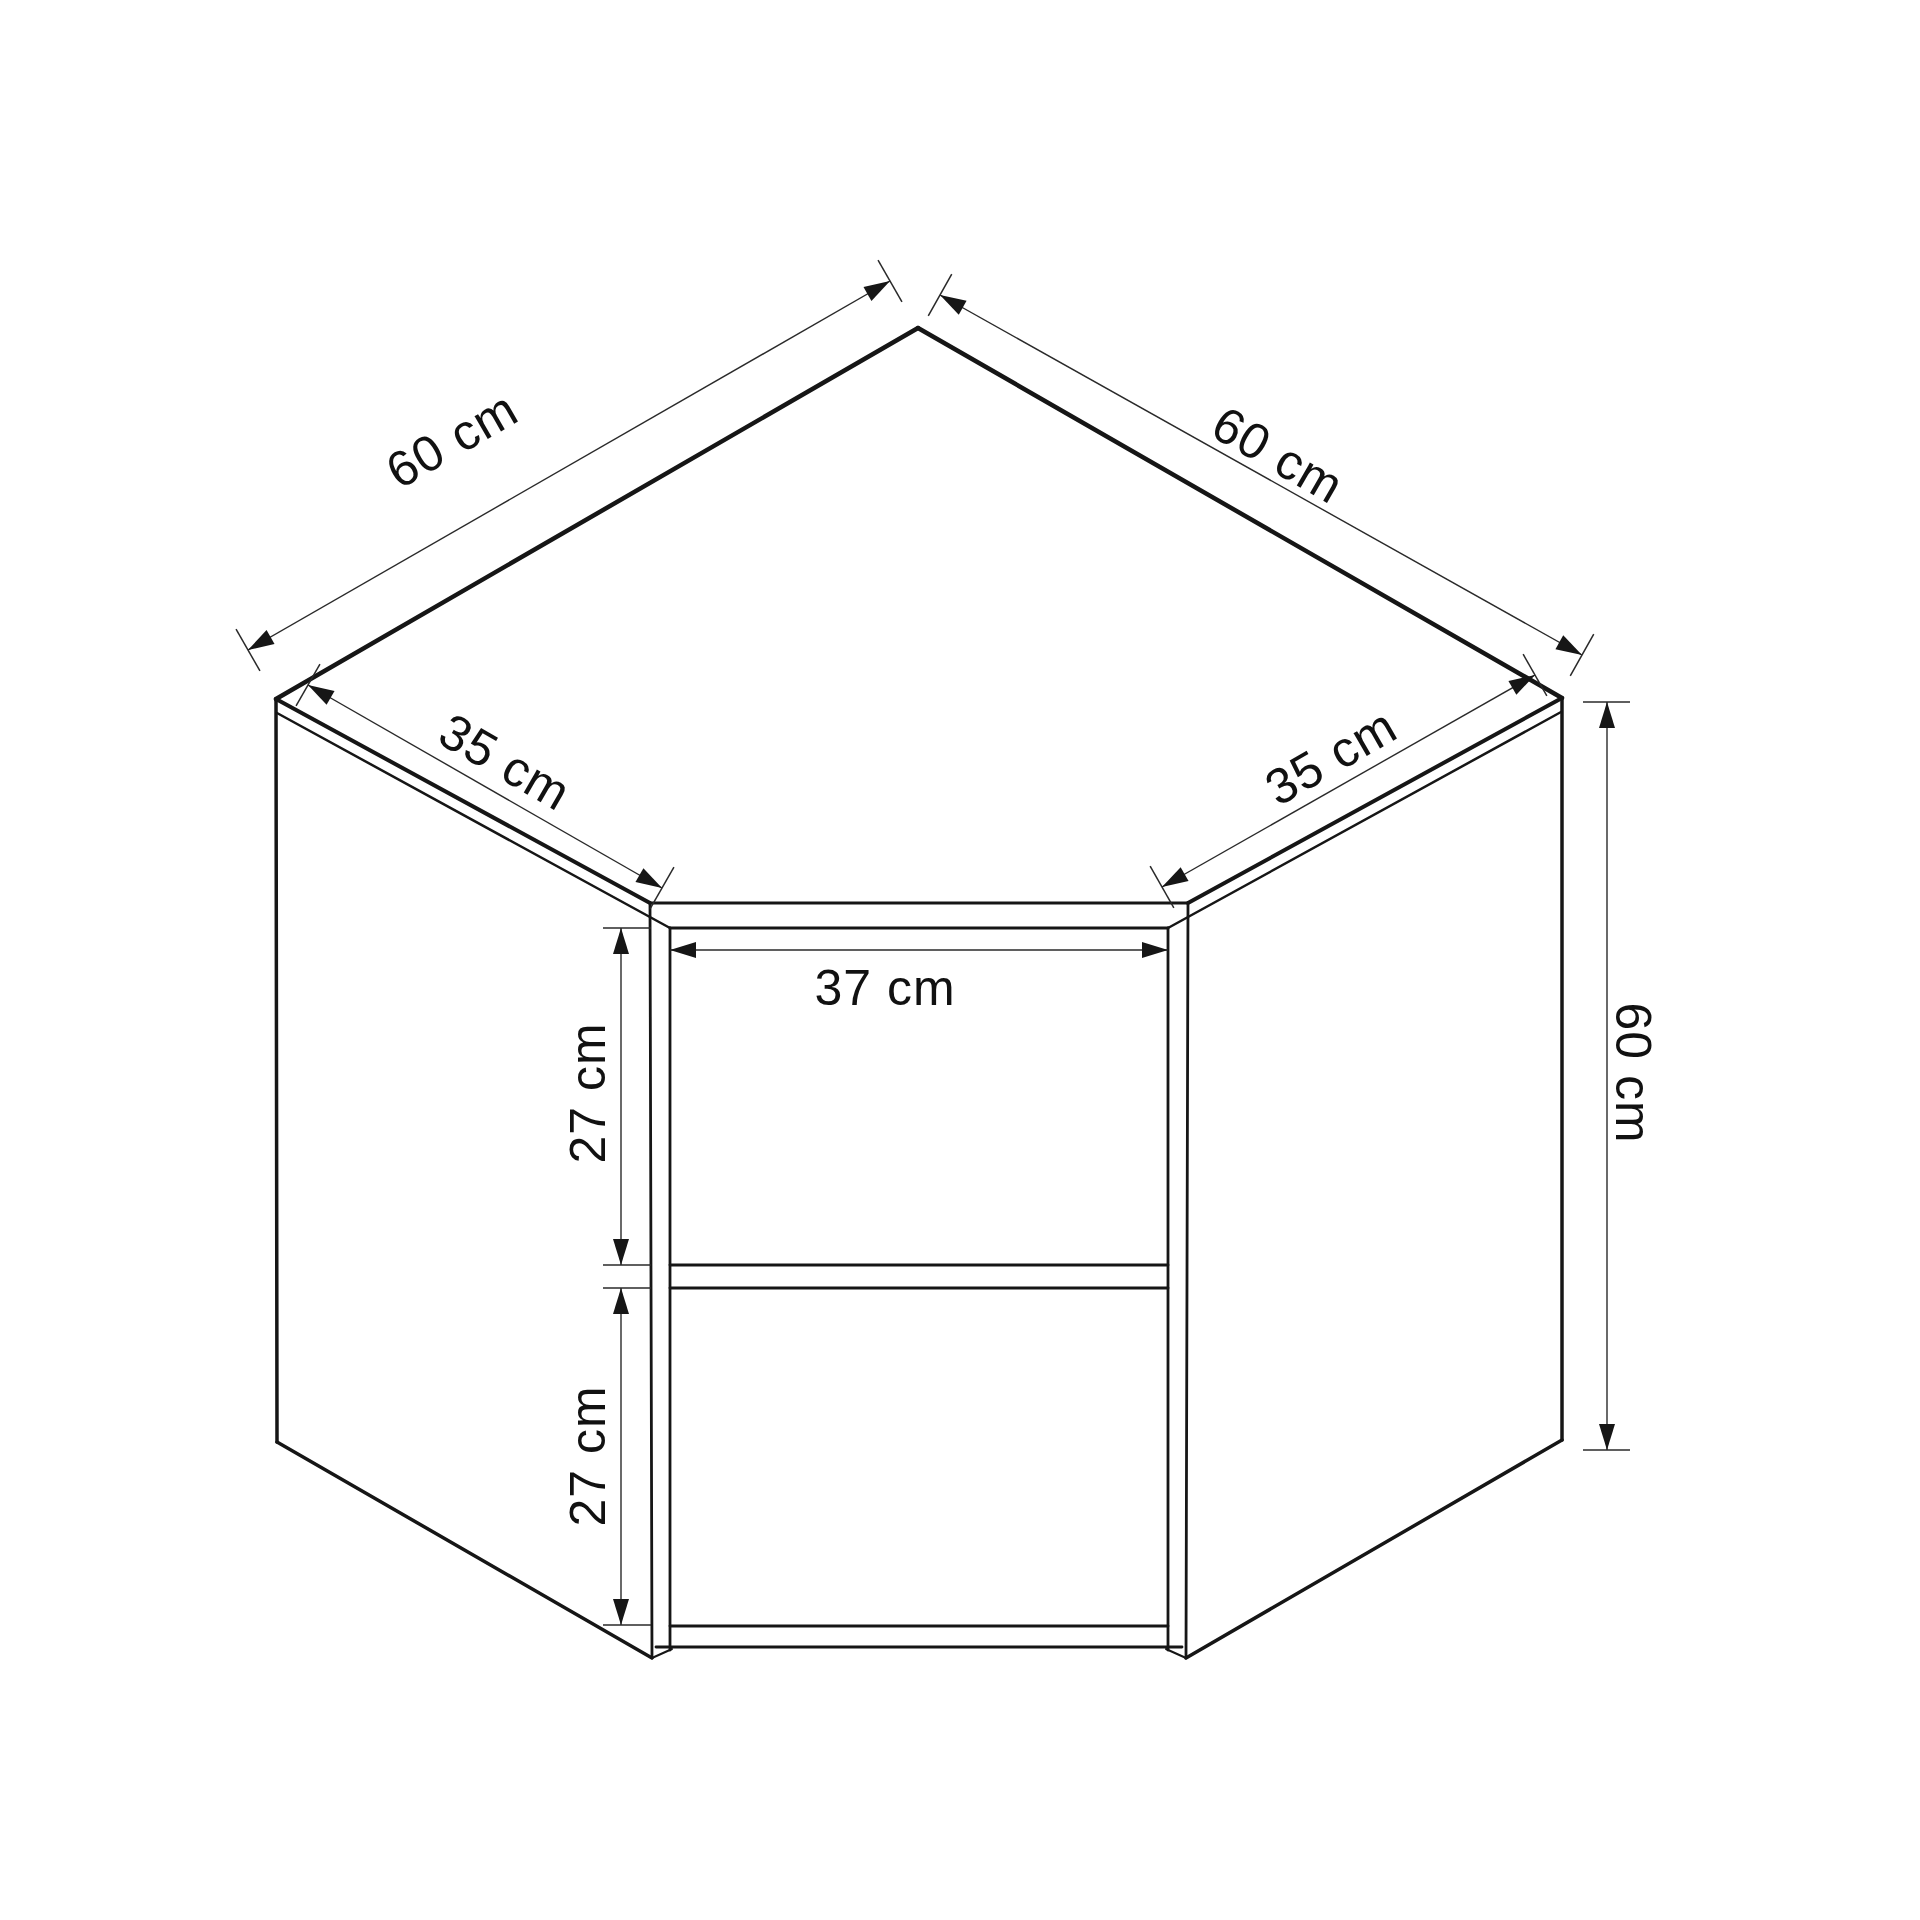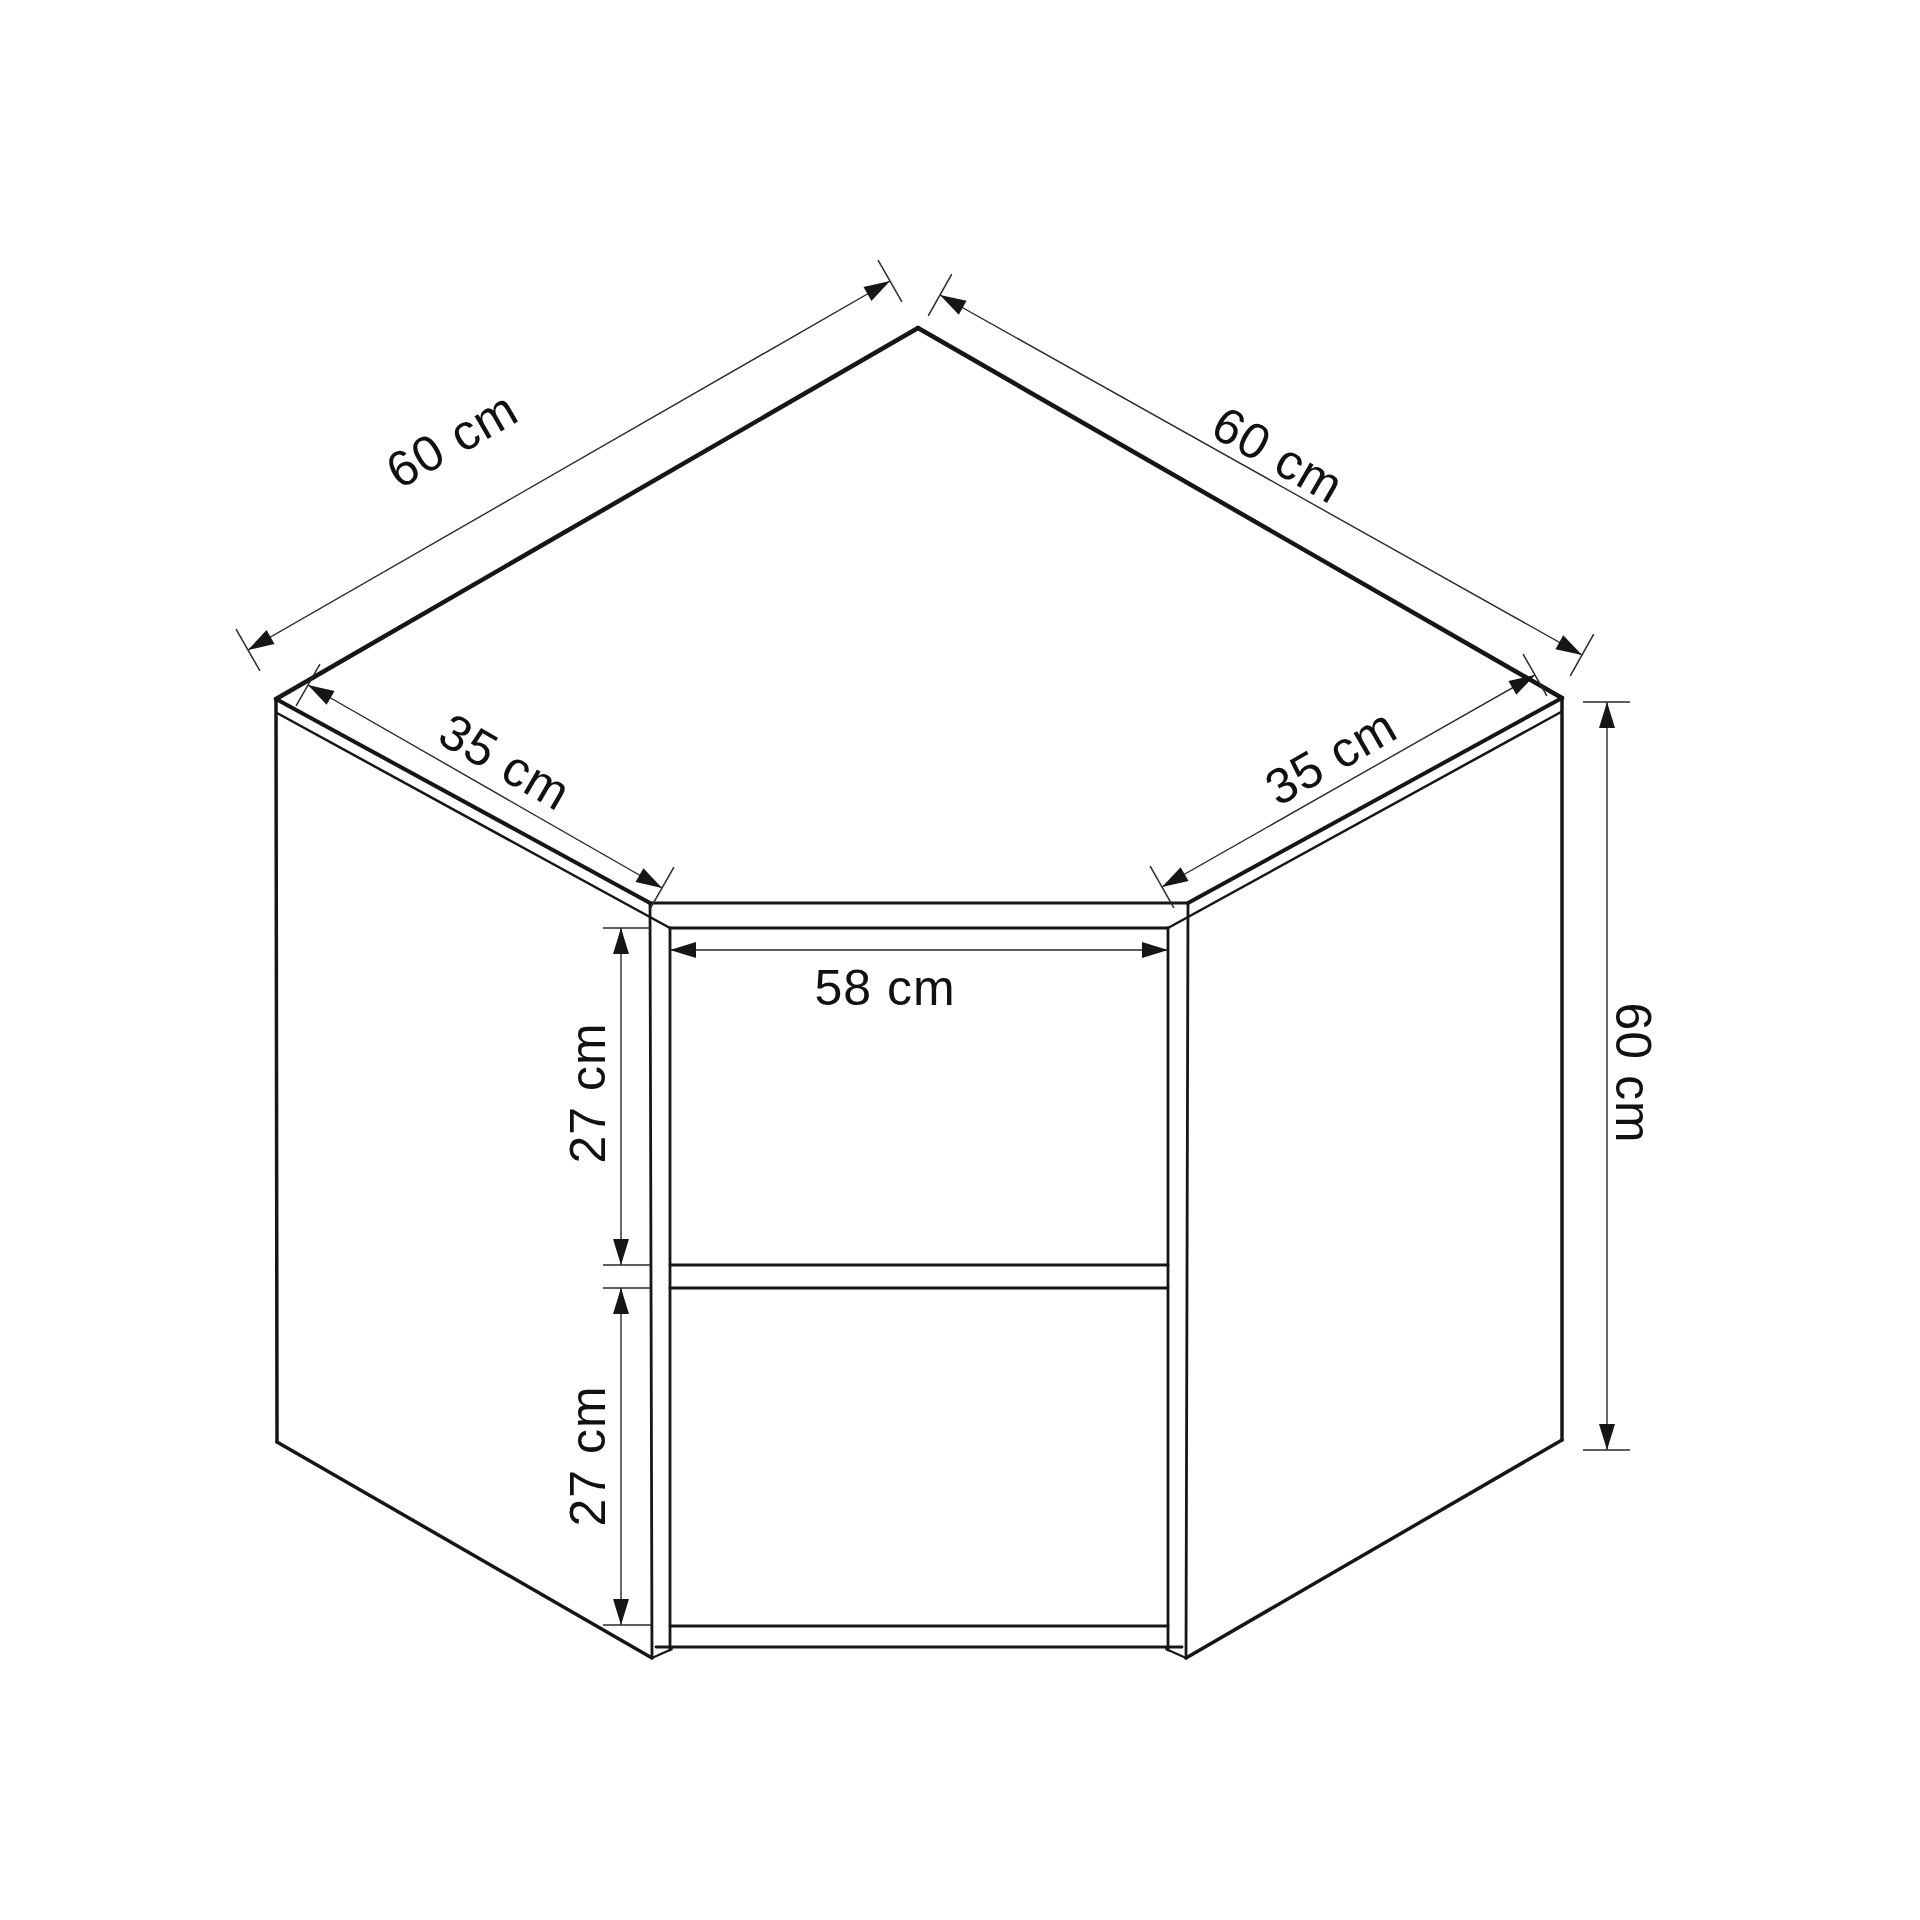--- a/index.html
+++ b/index.html
@@ -115,18 +115,18 @@
       <polygon points="621,1288 629,1314 613,1314" fill="#161616"></polygon>
       <polygon points="621,1625 613,1599 629,1599" fill="#161616"></polygon>
       <polygon points="1607,702 1615,728 1599,728" fill="#161616"></polygon>
       <polygon points="1607,1450 1599,1424 1615,1424" fill="#161616"></polygon>
     </svg>
 
   <div class="dim-label" style="left:452px;  top:440px;  --rot:-30deg">60 cm</div>
   <div class="dim-label" style="left:1278px; top:455px;  --rot:30deg">60 cm</div>
   <div class="dim-label" style="left:505px;  top:762px;  --rot:30deg">35 cm</div>
   <div class="dim-label" style="left:1331px; top:757px;  --rot:-30deg">35 cm</div>
-  <div class="dim-label" style="left:885px;  top:988px;  --rot:0deg">58 cm</div>
+  <div class="dim-label" style="left:885px;  top:988px;  --rot:0deg">37 cm</div>
   <div class="dim-label" style="left:588px;  top:1093px; --rot:-90deg">27 cm</div>
   <div class="dim-label" style="left:588px;  top:1456px; --rot:-90deg">27 cm</div>
   <div class="dim-label" style="left:1633px; top:1073px; --rot:90deg">60 cm</div>
 
 </div>
 
 </body></html>

